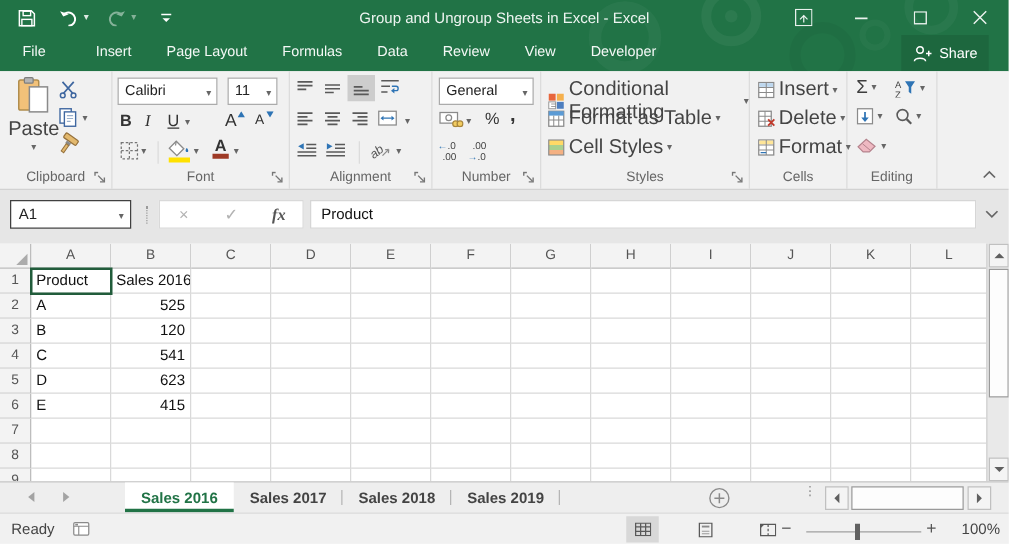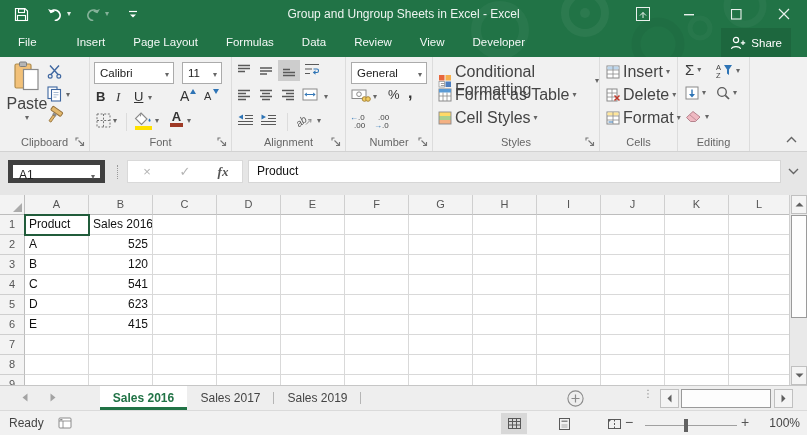--- a/index.html
+++ b/index.html
@@ -31,21 +31,21 @@
 .rlabel{font-size:16px;color:#444;}
 .combo{position:absolute;background:#fff;border:1px solid #ababab;height:22px;display:flex;align-items:center;padding-left:5px;font-size:11.5px;color:#222;}
 .combo .dd{position:absolute;right:4px;top:8px;}
 .ribtn{position:absolute;display:flex;align-items:center;gap:3px;}
 .hl{background:#cdcdcd;}
 #pastebtn{position:absolute;left:8px;top:4px;width:38px;height:72px;display:flex;flex-direction:column;align-items:center;}
 #pastebtn .rlabel{margin-top:4px;}
 #pastebtn .dd{margin-top:1px;}
 
 #fbar{position:absolute;top:152px;left:0;right:0;height:43px;background:#e6e6e6;}
-#namebox{position:absolute;left:8px;top:8px;width:97px;height:23px;background:#fff;border:5px solid #404040;line-height:21px;padding-left:6px;font-size:12px;color:#222;}
+#namebox{position:absolute;left:8px;top:8px;width:97px;height:23px;background:#fff;border:1px solid #404040;line-height:21px;padding-left:6px;font-size:12px;color:#222;}
 #namebox .dd{position:absolute;right:5px;top:8px;}
 #fdots{position:absolute;left:117px;top:13px;height:14px;width:1px;border-left:1px dotted #9a9a9a;}
 #fxbox{position:absolute;left:127px;top:8px;width:116px;height:23px;background:#fff;border:1px solid #d9d9d9;display:flex;align-items:center;}
 #fxbox .fxi{flex:1;text-align:center;}
 .gx{color:#b3b3b3;font-size:13px;}
 #fxlabel{font-family:"Liberation Serif",serif;font-style:italic;font-weight:bold;font-size:13px;color:#555;}
 #finput{position:absolute;left:248px;top:8px;right:26px;height:23px;background:#fff;border:1px solid #d6d6d6;line-height:21px;padding-left:8px;font-size:12px;color:#111;}
 #fexpand{position:absolute;right:8px;top:16px;}
 
 #sheet{position:absolute;top:195px;left:0;width:789px;height:190px;background:#fff;overflow:hidden;}
@@ -61,21 +61,21 @@
 .cell.num{text-align:right;}
 #selbox{position:absolute;left:24px;top:19px;width:66px;height:22px;border:2px solid var(--sel,#215c3b);pointer-events:none;}
 
 #vscroll{position:absolute;top:195px;right:0;width:18px;height:190px;background:#e9e9e9;border-left:1px solid #cfcfcf;}
 .sbtn{position:absolute;left:1px;width:16px;height:19px;background:#f4f4f4;border:1px solid #c0c0c0;display:flex;align-items:center;justify-content:center;}
 #vthumb{position:absolute;left:1px;top:20px;width:16px;height:103px;background:#fdfdfd;border:1px solid #9a9a9a;}
 
 #tabbar{position:absolute;top:385px;left:0;right:0;height:25px;background:#eeeeee;border-top:1px solid #c6c6c6;}
 #stabnav{position:absolute;left:22px;top:7px;display:flex;gap:22px;}
 #stabs{position:absolute;left:100px;top:0;height:24px;display:flex;}
-.stab{width:87px;text-align:center;line-height:24px;font-size:12px;color:#444;position:relative;white-space:nowrap;}
+.stab{width:87px;text-align:center;line-height:24px;font-size:12px;color:#444;position:relative;white-space:nowrap;font-weight:bold;}
 .stab:not(.active)::after{content:'';position:absolute;right:0;top:6px;height:12px;width:1px;background:#b5b5b5;}
 .stab.active{background:#fff;color:var(--green,#217346);font-weight:bold;border-bottom:3px solid var(--green,#217346);}
 #newsheet{position:absolute;left:567px;top:4px;}
 #tdots{position:absolute;left:643px;top:5px;font-size:10px;color:#8a8a8a;letter-spacing:0;line-height:5px;}
 #hscroll{position:absolute;left:660px;top:3px;width:133px;height:19px;}
 #hscroll .sbtn{height:19px;width:19px;top:0;}
 #hthumb{position:absolute;left:21px;top:0;width:90px;height:19px;background:#fdfdfd;border:1px solid #9a9a9a;}
 
 #statusbar{position:absolute;top:410px;left:0;right:0;height:25px;background:#f1f1f1;border-top:1px solid #dadada;}
 #ready{position:absolute;left:9px;top:5px;font-size:12px;color:#444;}
@@ -739,20 +739,21 @@
         </span>
       <span>
           <svg width="6" height="9">
             <path d="M0.5 0.5 L5.5 4.5 L0.5 8.5 Z" fill="#a3a3a3"></path>
           </svg>
         </span>
     </div>
     <div id="stabs">
         <div class="stab active">Sales 2016</div>
         <div class="stab">Sales 2017</div>
+        <div class="stab">Sales 2018</div>
         <div class="stab">Sales 2019</div>
       </div>
     <span id="newsheet">
         <svg width="17" height="17">
           <circle cx="8.5" cy="8.5" r="7.6" fill="none" stroke="#8a8a8a" stroke-width="1.1"></circle>
           <path d="M8.5 4.5 V12.5 M4.5 8.5 H12.5" stroke="#8a8a8a" stroke-width="1.2"></path>
         </svg>
       </span>
     <span id="tdots">⋮</span>
     <div id="hscroll">

